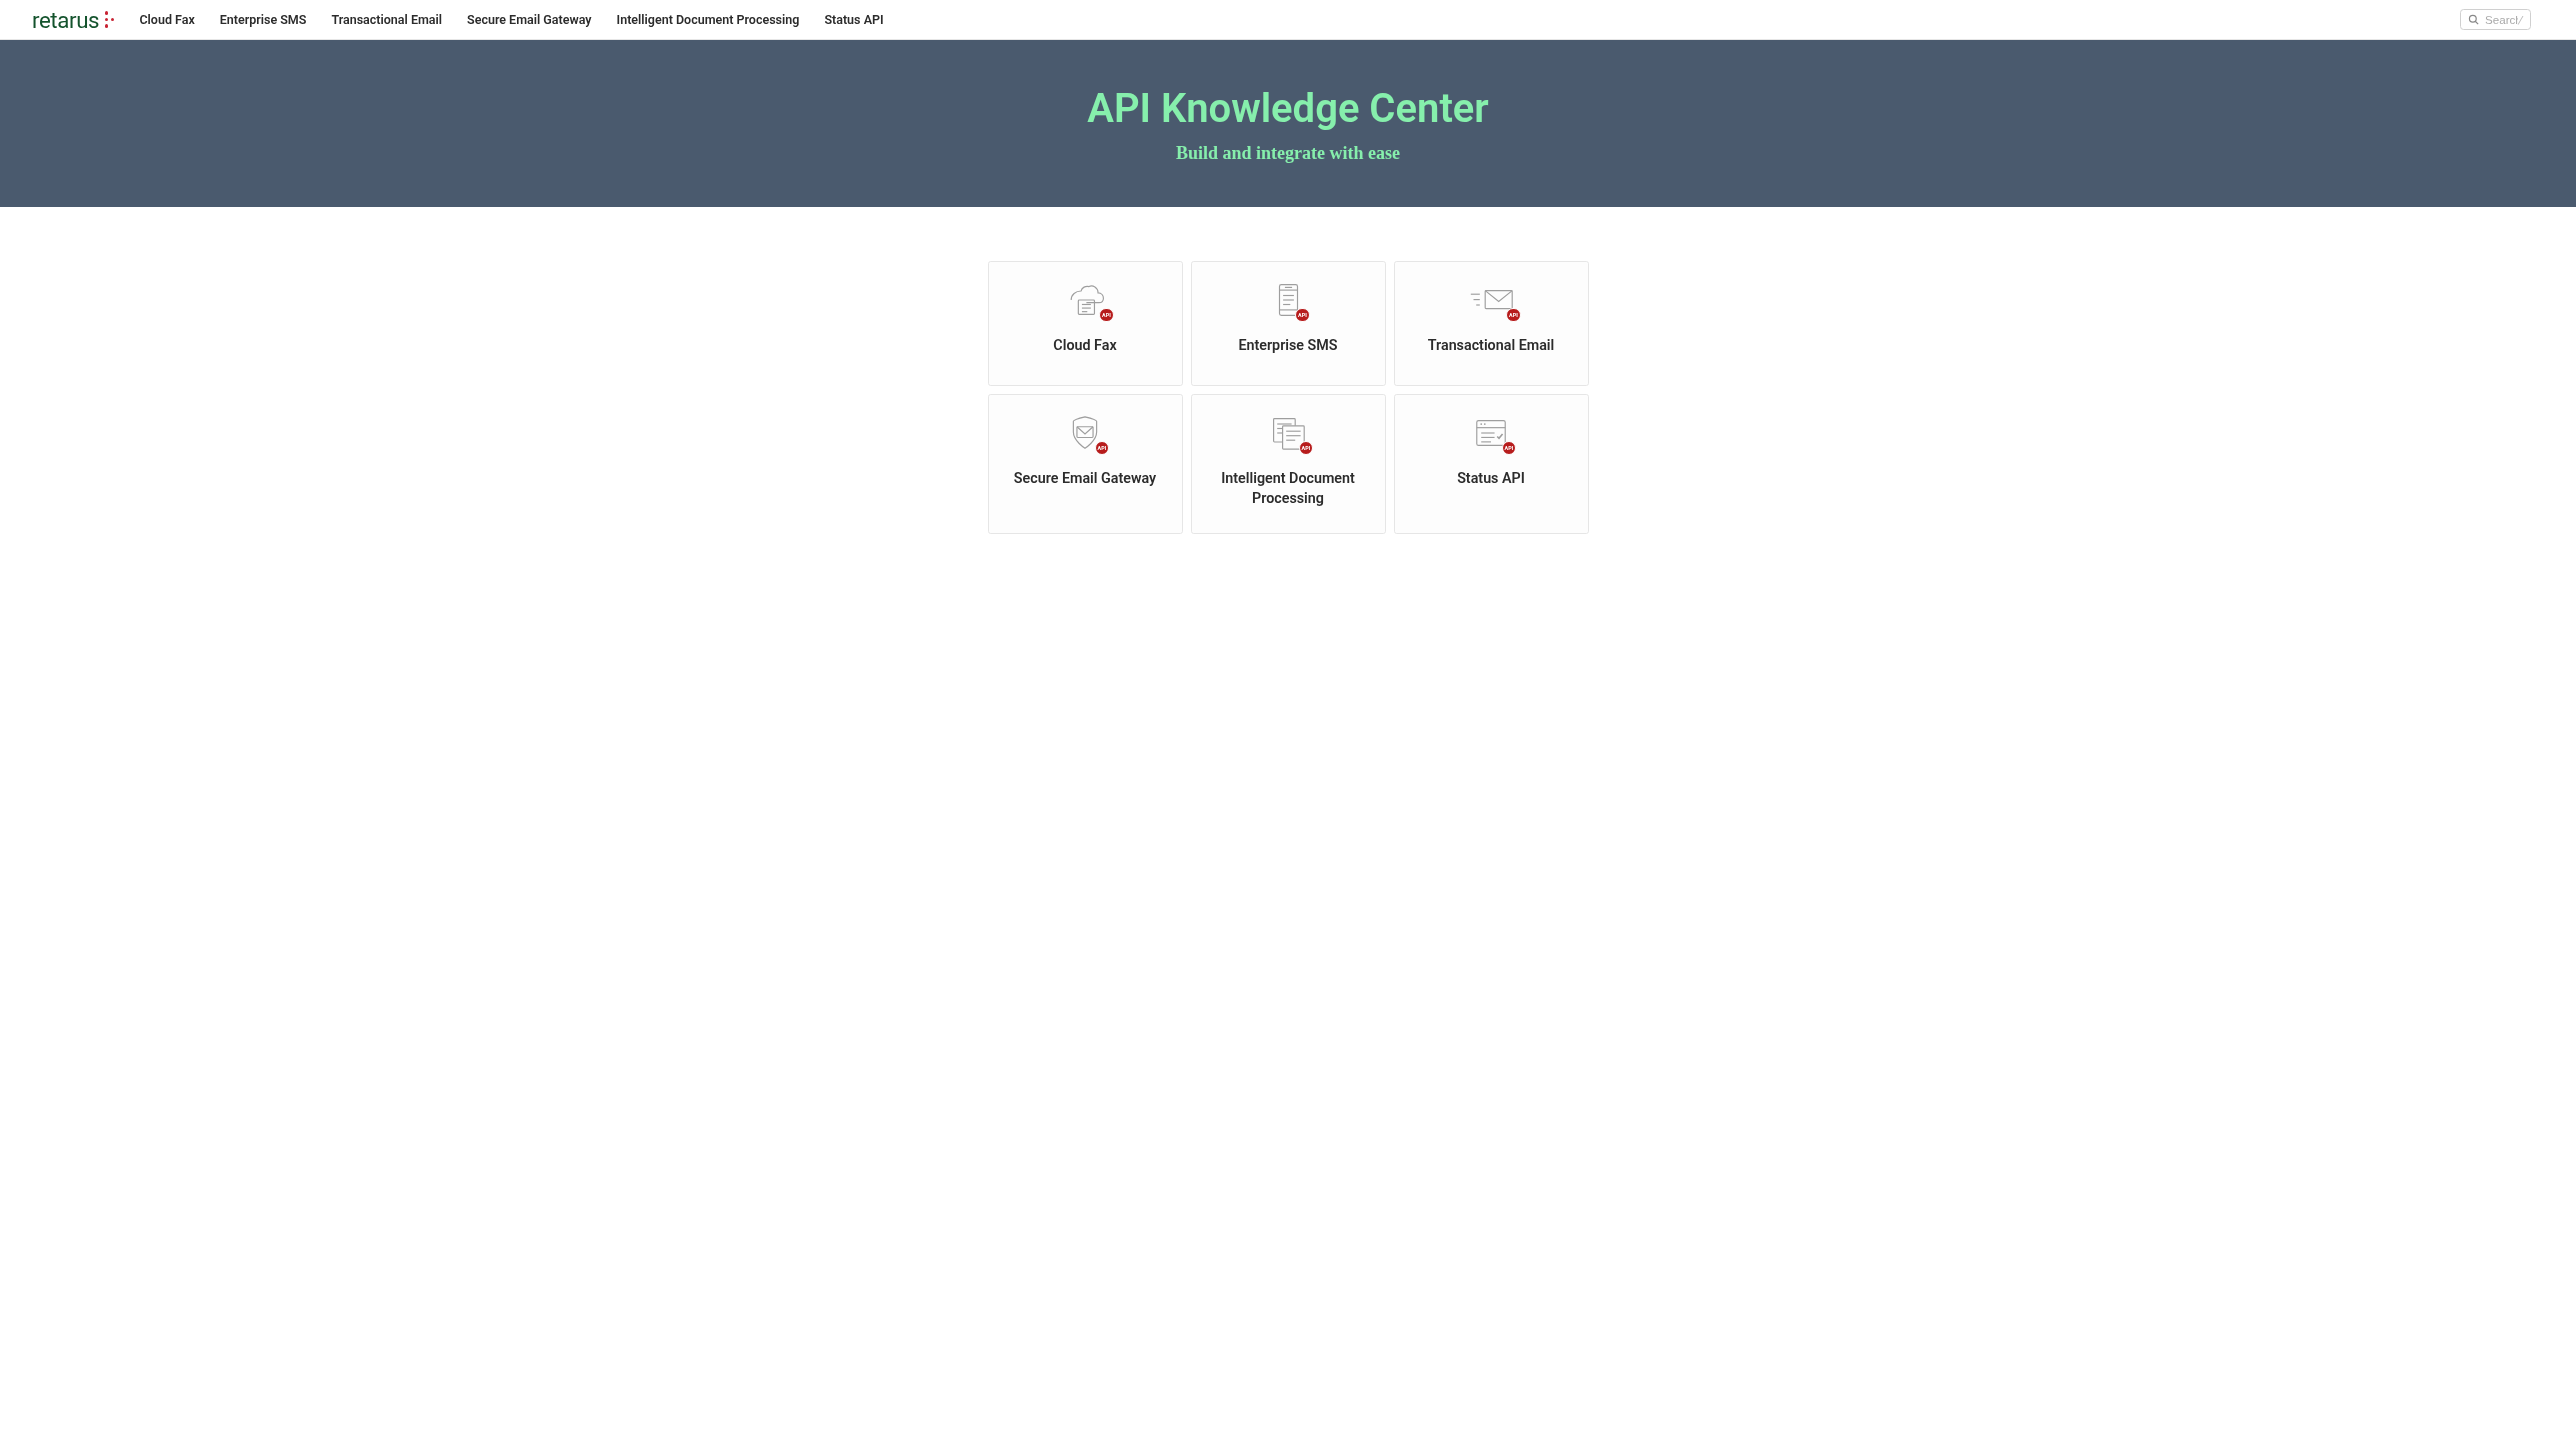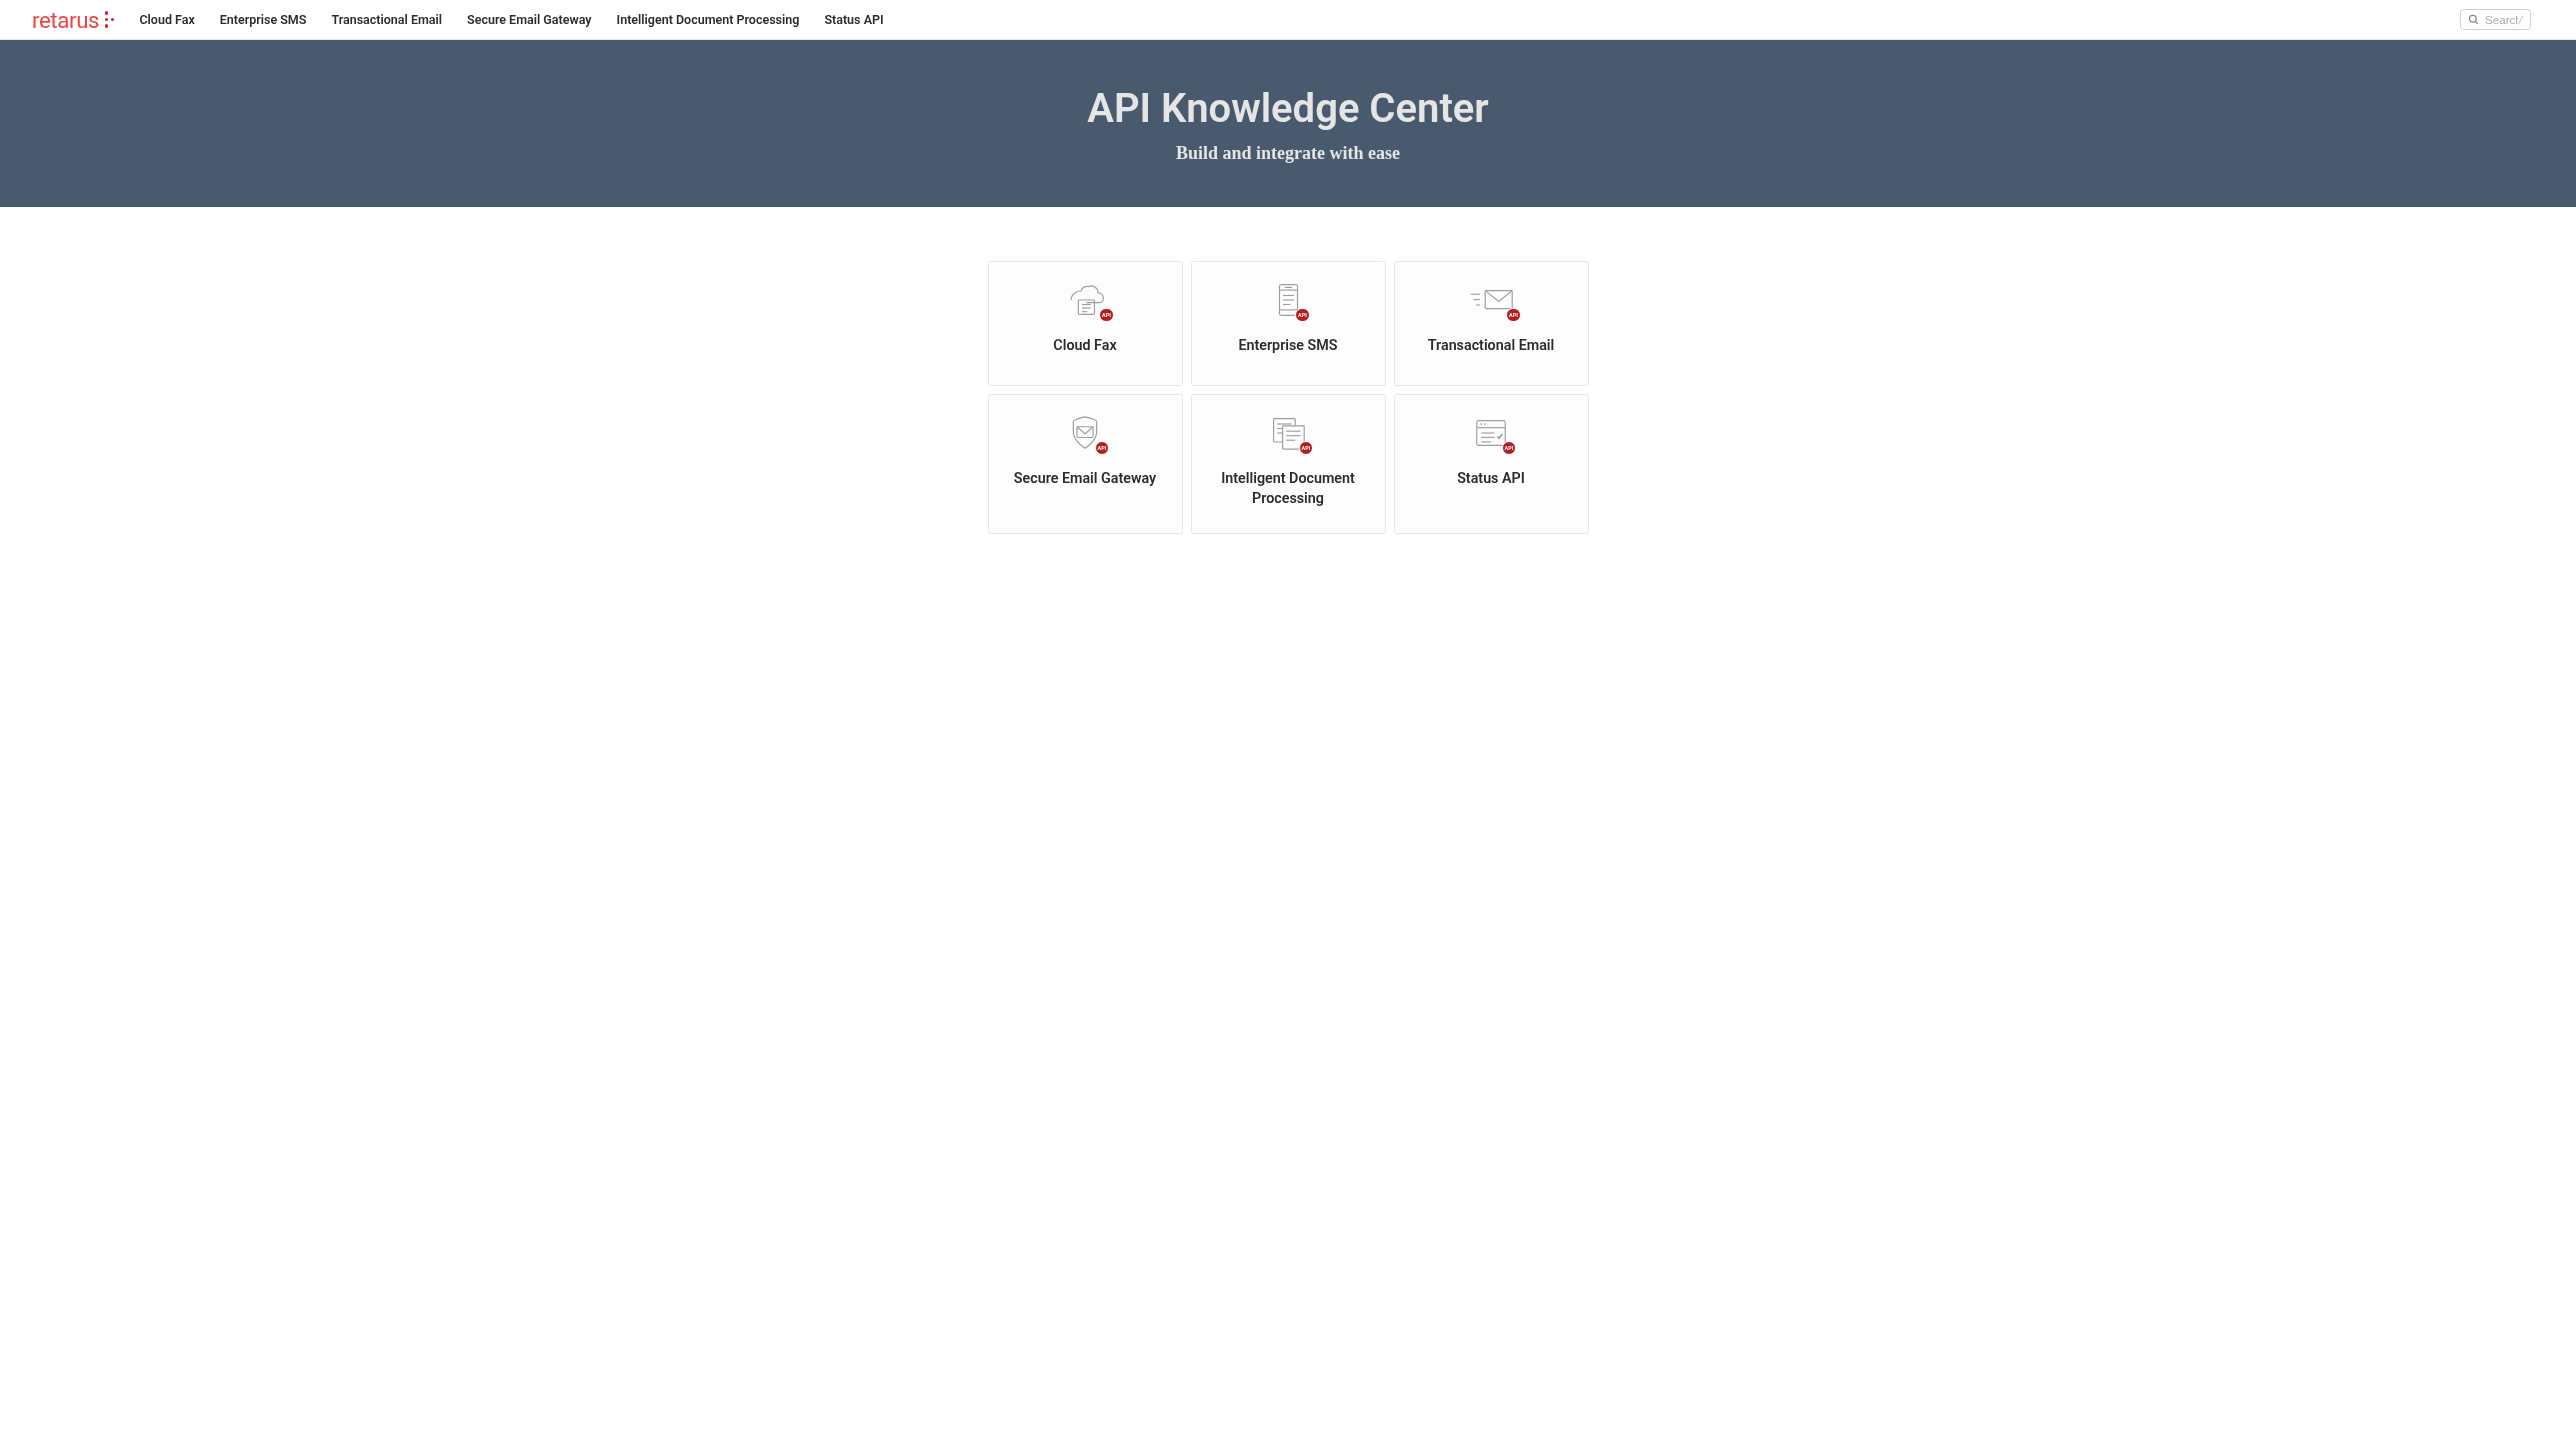--- a/index.html
+++ b/index.html
@@ -20,21 +20,21 @@
       border-bottom: 0.9px solid #e6e6e6;
     }
     .logo {
       display: flex;
       align-items: center;
       margin-right: 25px;
     }
     .logo-text {
       font-size: 22.3px;
       font-weight: 400;
-      color: #ef4444;
+      color: #14532d;
       letter-spacing: -0.4px;
     }
     .logo-dots {
       display: inline-flex;
       flex-direction: column;
       gap: 2.7px;
       margin-left: 5.4px;
       justify-content: center;
     }
     .logo-dots-row {
@@ -82,21 +82,21 @@
     .search-input::placeholder {
       color: #aaa;
     }
     .search-slash {
       color: #bbb;
       font-size: 11.6px;
       font-style: italic;
     }
     .hero {
       background: #4a5a6e;
-      color: #e5e5e5;
+      color: #86efac;
       text-align: center;
       padding: 45px 24px 43px;
     }
     .hero-title {
       font-size: 40px;
       font-weight: 600;
       margin-bottom: 10.7px;
     }
     .hero-subtitle {
       font-size: 18px;

